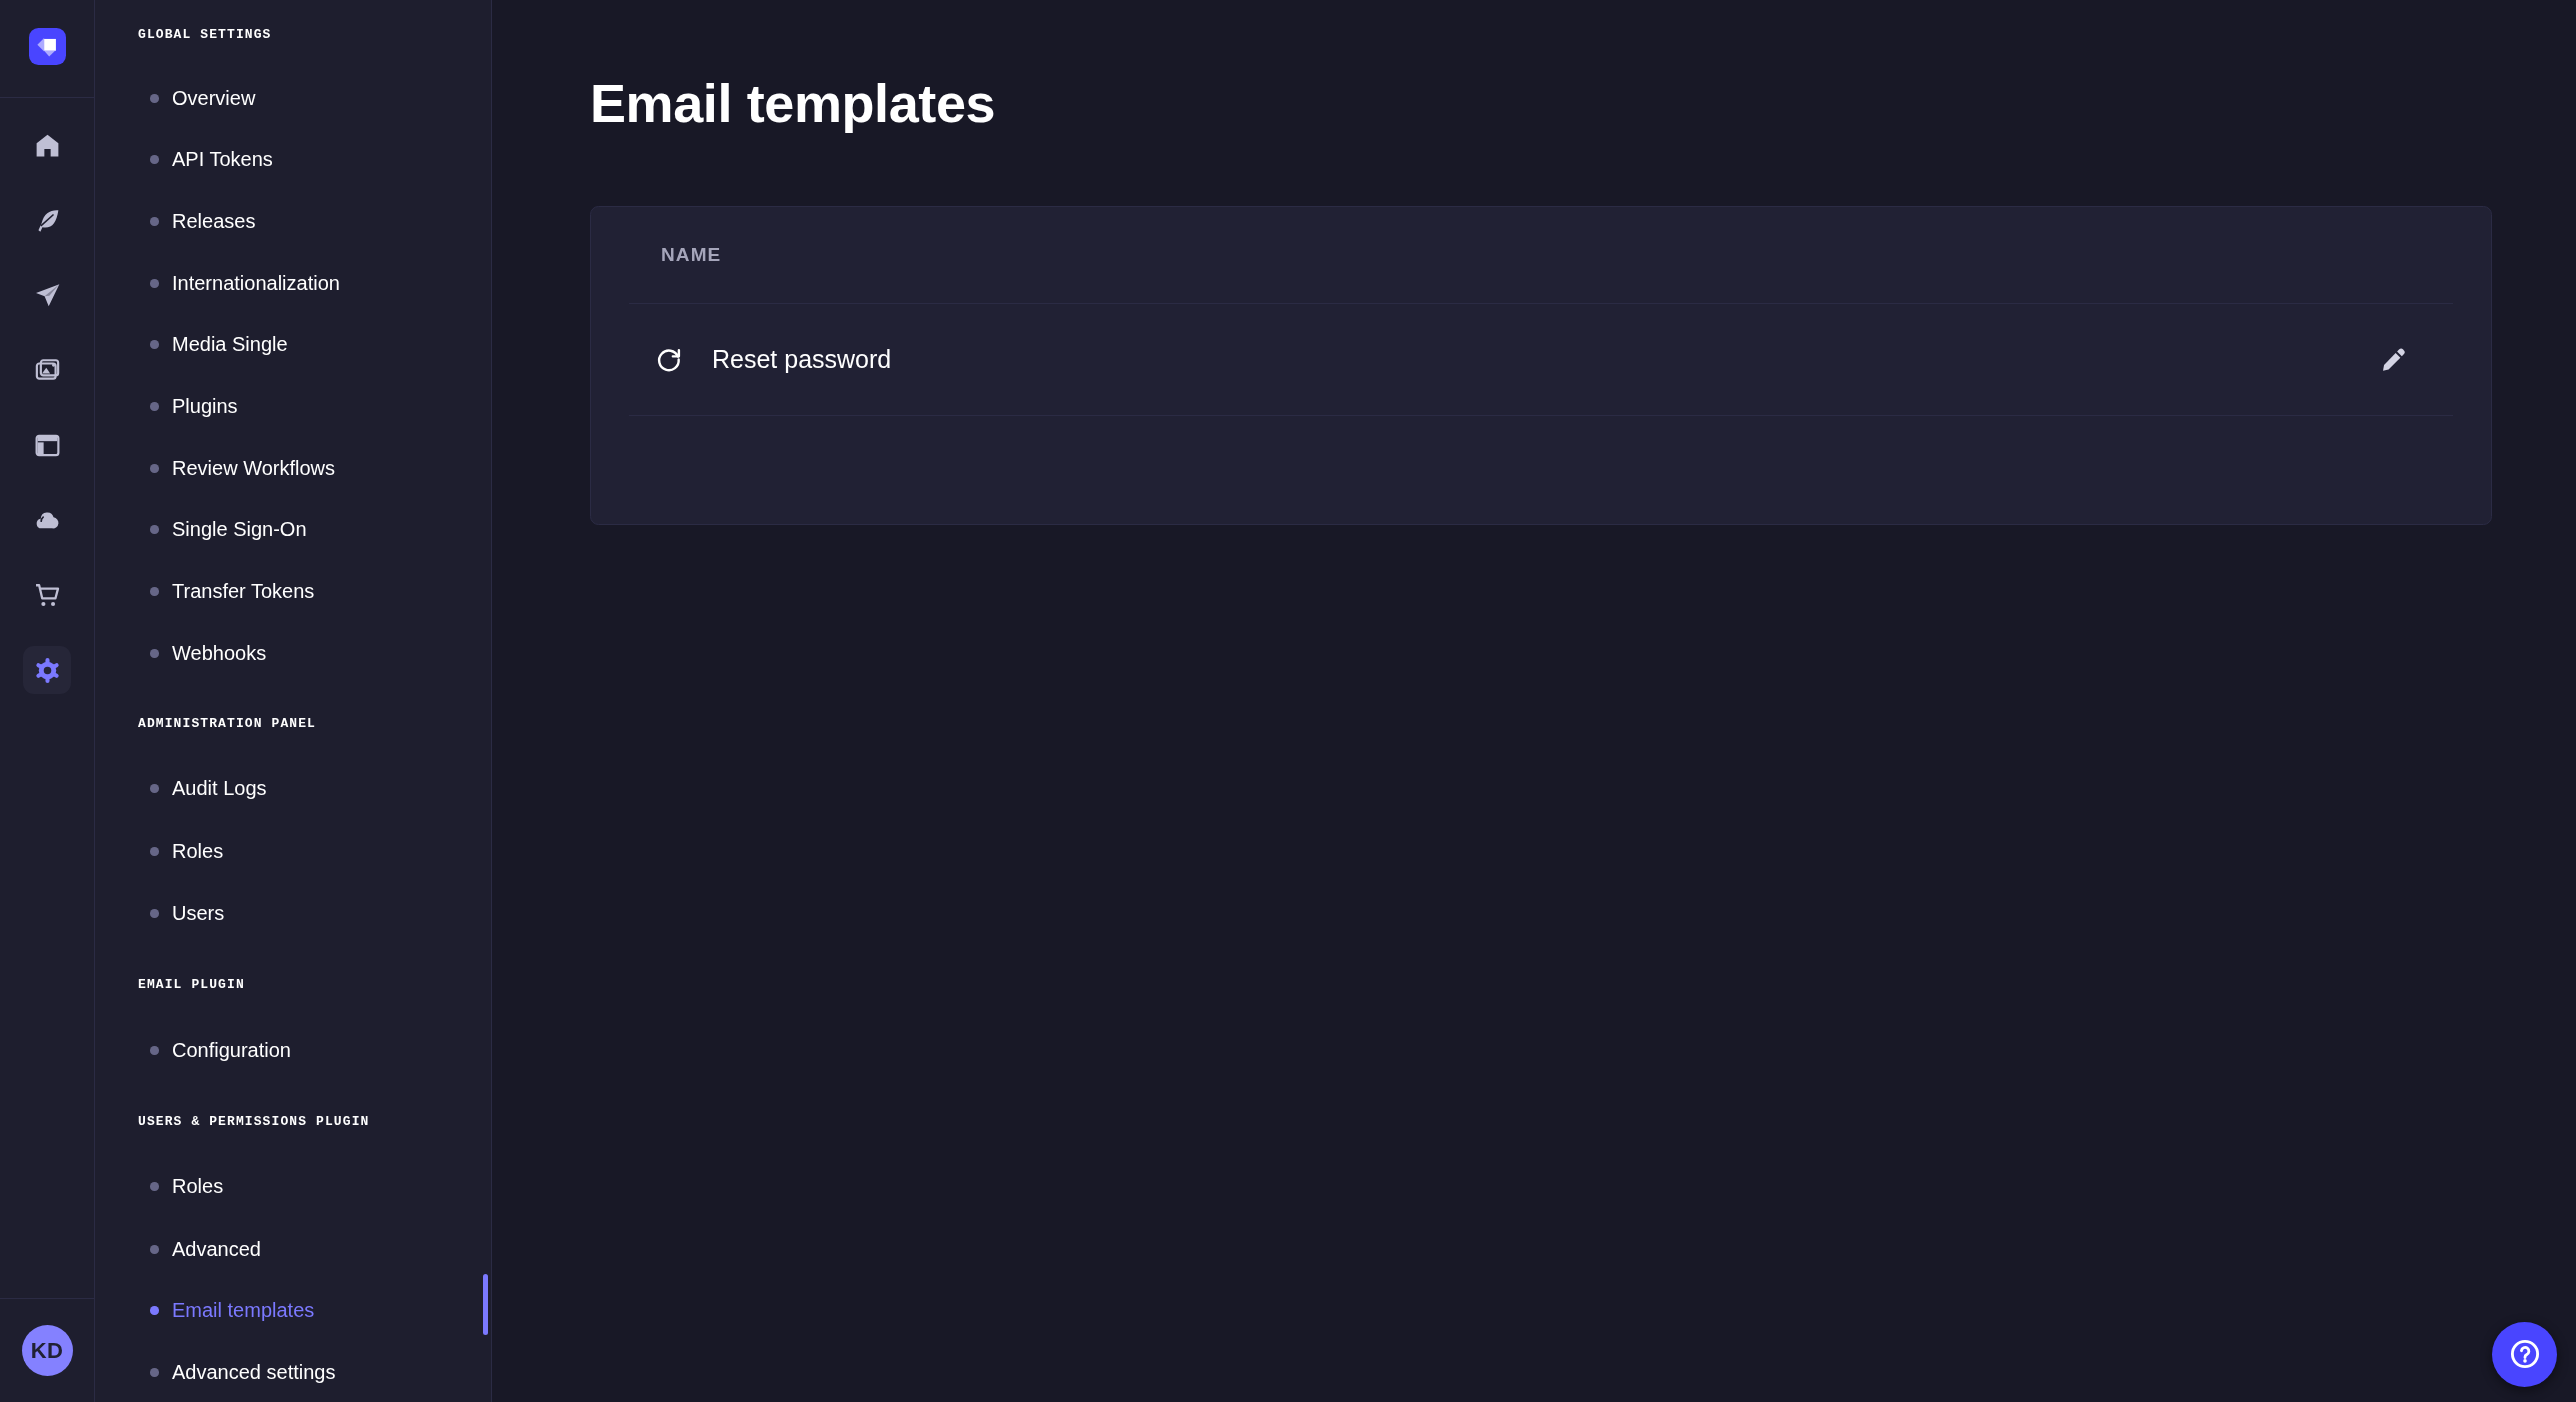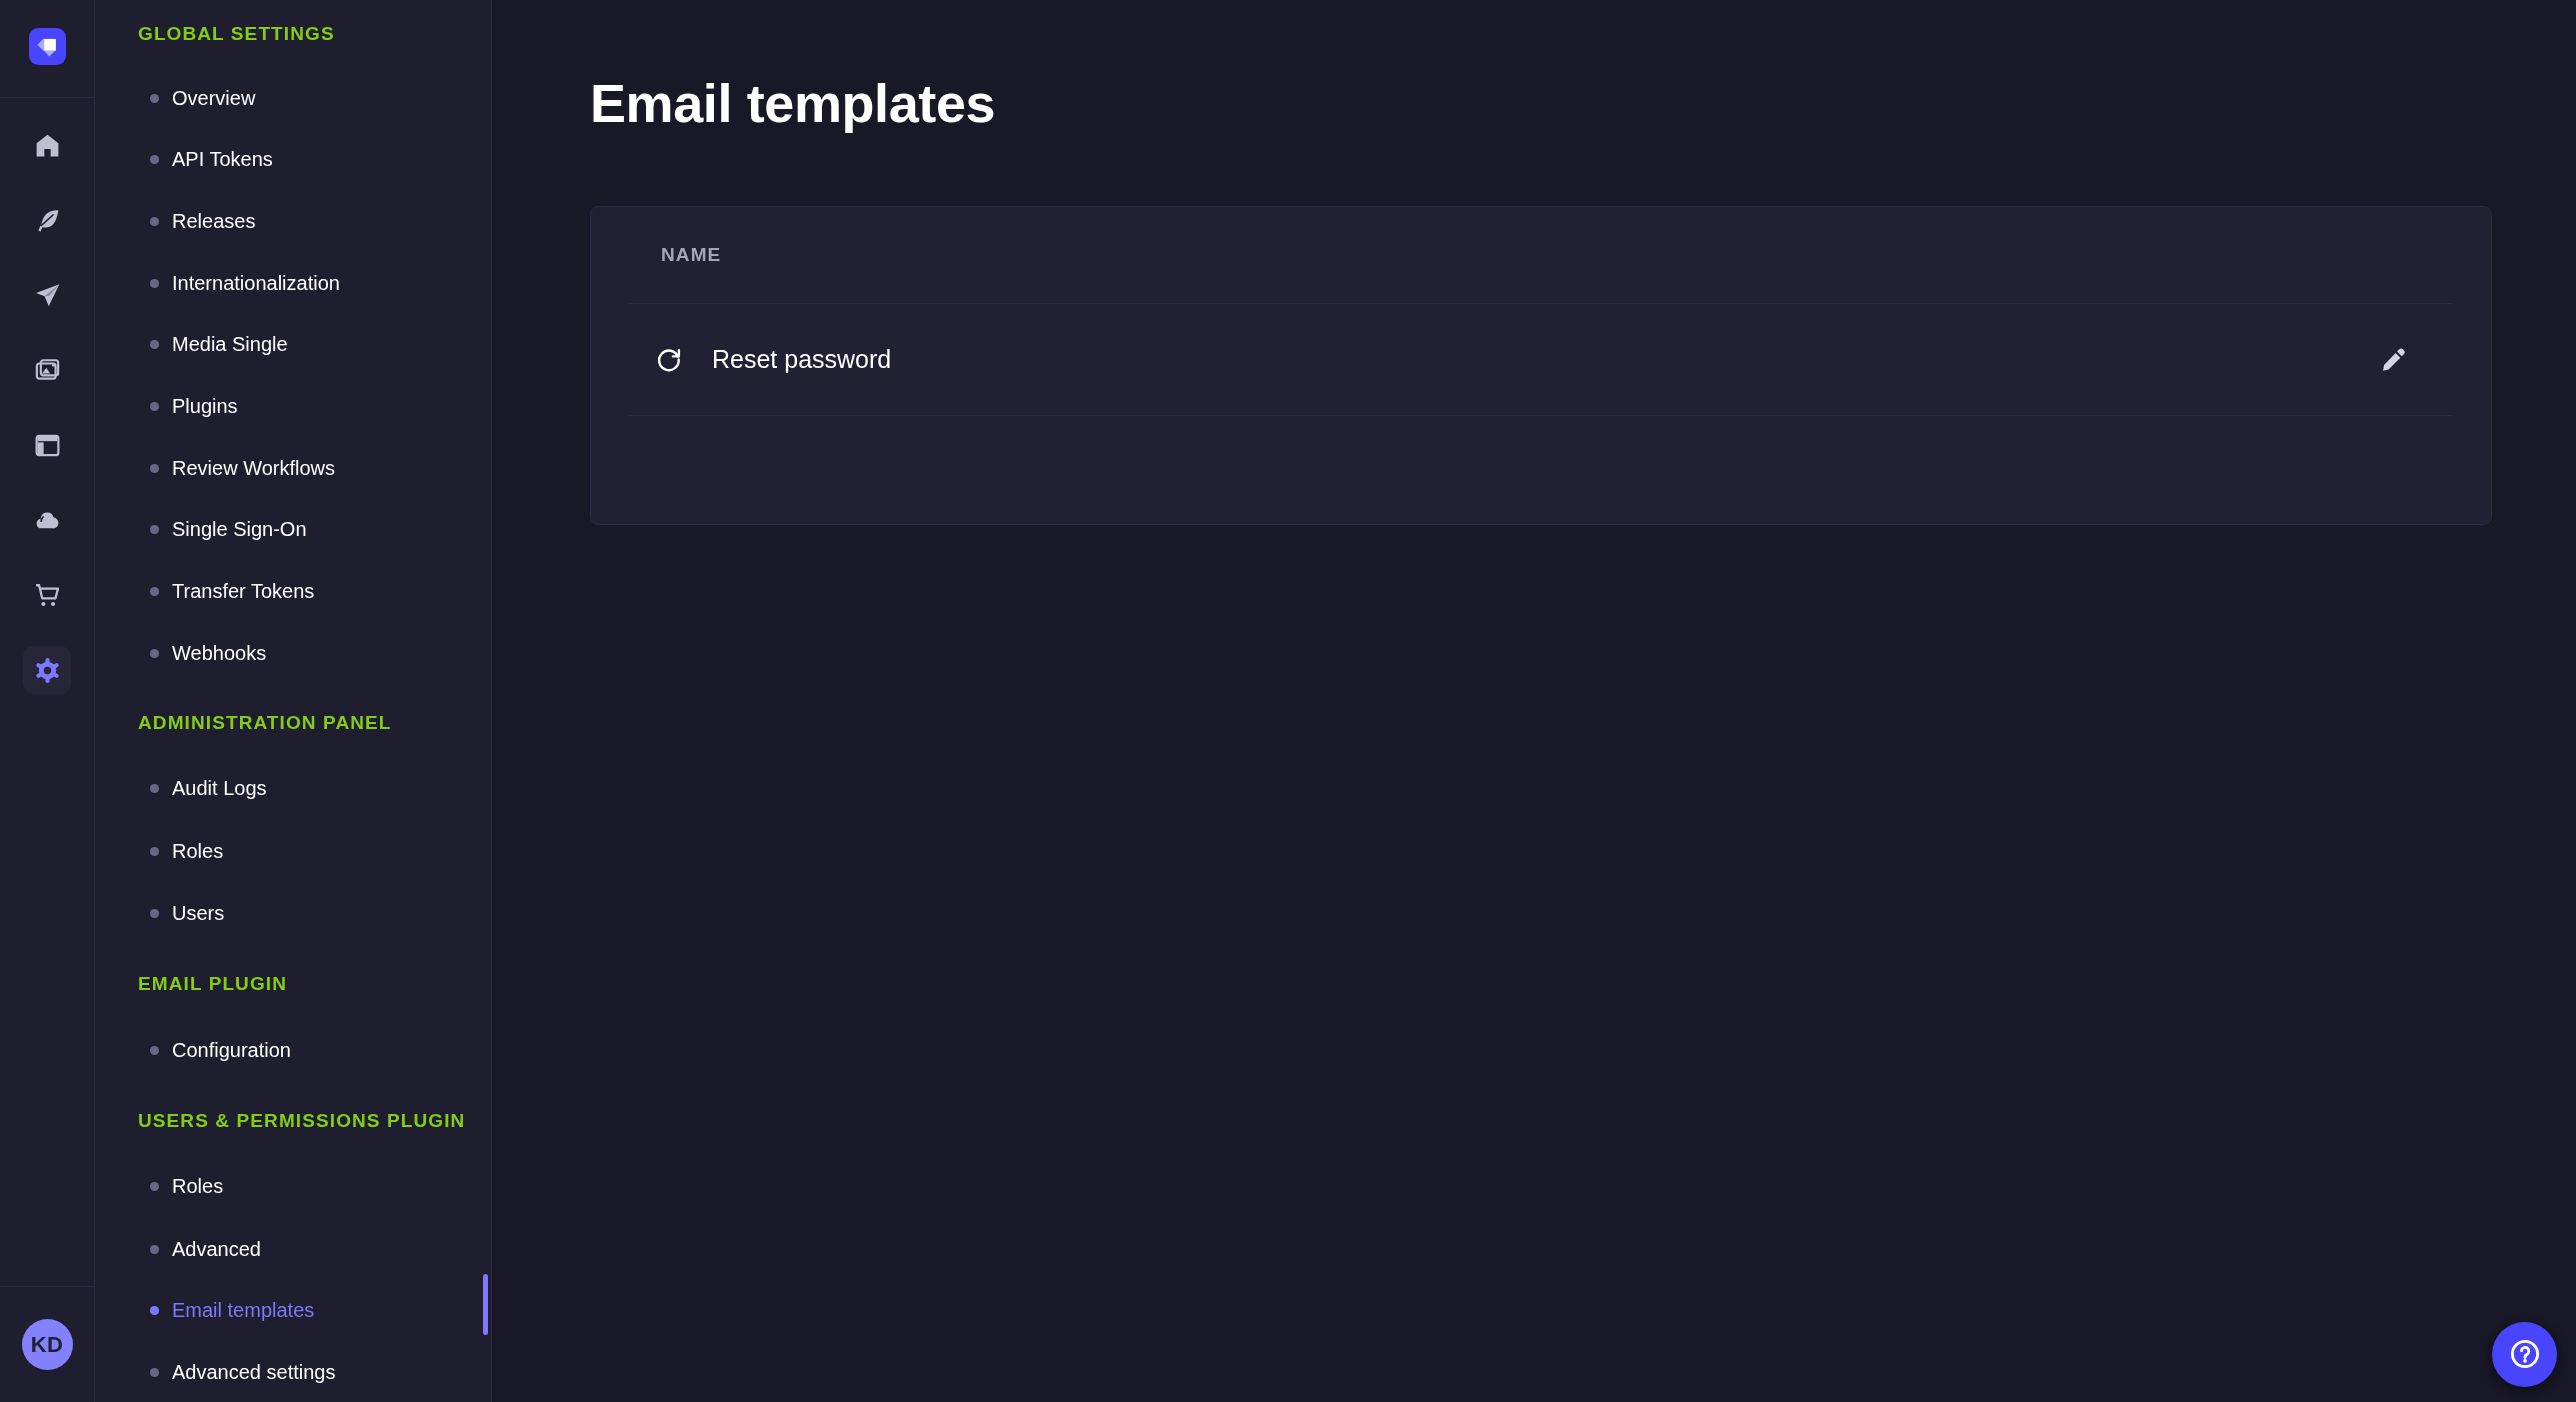--- a/index.html
+++ b/index.html
@@ -32,43 +32,43 @@
   }
   .rail-icons{display:flex;flex-direction:column;margin-top:23px;gap:27px;}
   .rail-btn{
     width:48px;height:48px;border:none;background:transparent;padding:0;
     display:flex;align-items:center;justify-content:center;
     border-radius:11px;cursor:pointer;
   }
   .rail-btn svg{width:29px;height:29px;}
   .rail-btn.active{background:#262638;}
   .rail-bottom{
-    margin-top:auto;width:100%;height:116px;
+    margin-top:auto;width:100%;height:104px;
     border-top:0.9px solid #2b2b44;
     display:flex;align-items:center;justify-content:center;
   }
   .avatar{
     width:51px;height:51px;border-radius:50%;
     background:#8481ff;color:#212134;
     font-size:22px;font-weight:700;letter-spacing:0.4px;
     display:flex;align-items:center;justify-content:center;
     cursor:pointer;
   }
   
   .subnav{
     width:397px;flex:0 0 397px;height:100%;
     background:#1e1e2e;
     border-right:0.9px solid #2b2b44;
     position:relative;
   }
   .section-header{
     position:absolute;left:43px;height:34px;
     display:flex;align-items:center;
-    font-size:19px;font-weight:700;letter-spacing:1.1px;
-    color:#84cc16;text-transform:uppercase;
+    font-size:13px;font-weight:700;letter-spacing:1.1px;
+    color:#ffffff;text-transform:uppercase;font-family:Liberation Mono, monospace;
   }
   .nav-item{
     position:absolute;left:0;width:100%;height:61px;
     display:flex;align-items:center;cursor:pointer;
   }
   .nav-item .dot{
     position:absolute;left:55px;width:8.5px;height:8.5px;border-radius:50%;
     background:#666687;
   }
   .nav-item .nav-label{

